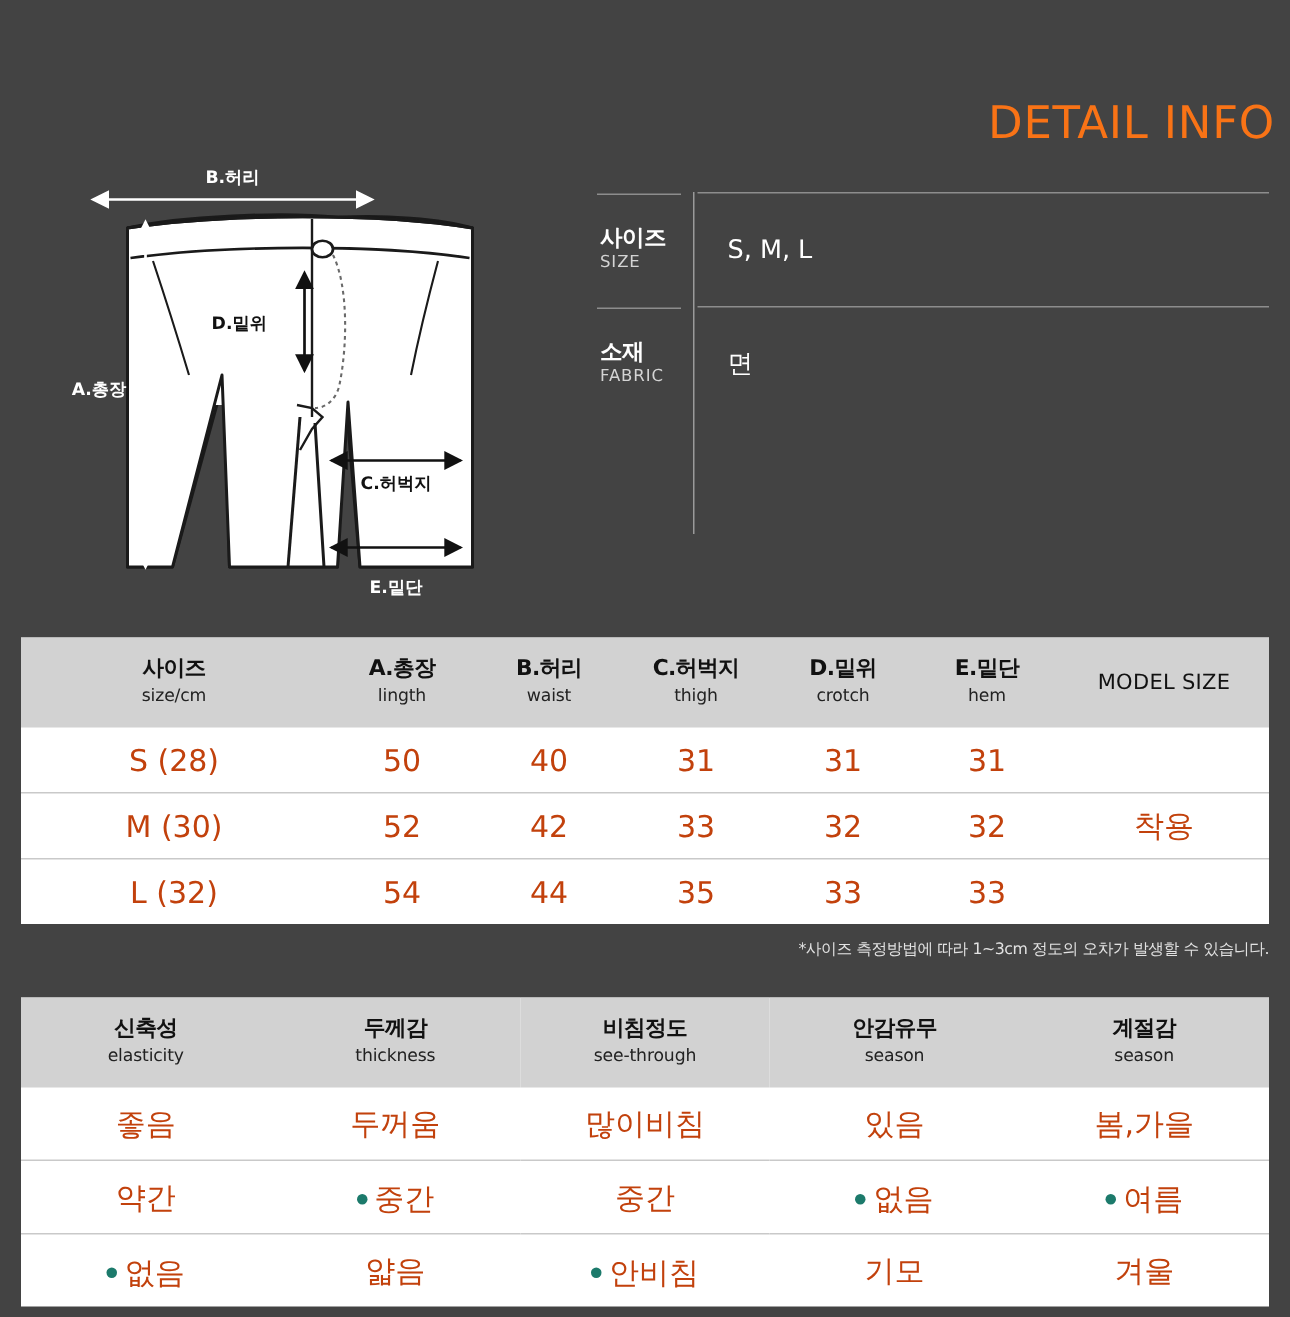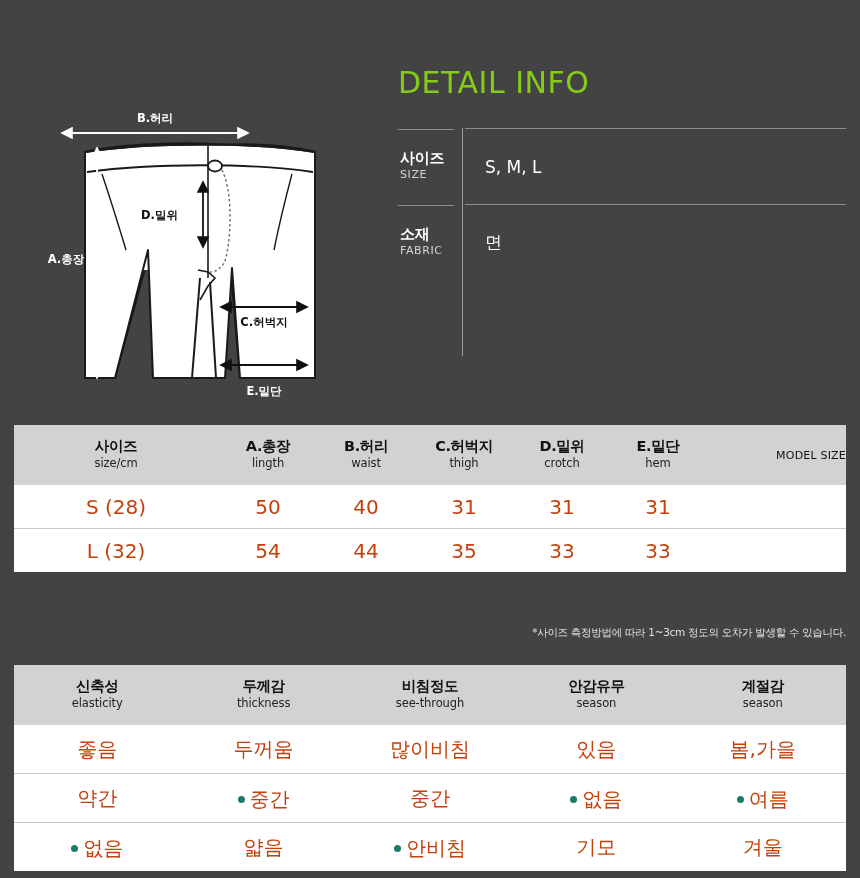--- a/index.html
+++ b/index.html
@@ -15,21 +15,21 @@
   #top-section{position:absolute;left:0;top:0;width:860px;height:415px;}
 
   
   #diagram{position:absolute;left:40px;top:100px;width:340px;height:310px;}
   #diagram svg{display:block;}
 
   
   #detail-info{position:absolute;left:398px;top:68px;width:452px;}
   #detail-title{
     font-size:30px;letter-spacing:.5px;font-weight:400;
-    color:#84cc16;line-height:1;margin:0 0 30px 0;
+    color:#f97316;line-height:1;margin:0 0 30px 0;text-align:right;
   }
   .spec-table{width:448px;border-collapse:collapse;}
   .spec-row{height:76px;}
   .spec-label-cell{
     width:64px;
     vertical-align:middle;
     padding:0 0 0 2px;
     position:relative;
   }
   .spec-label-ko{font-size:15px;font-weight:bold;color:#fff;line-height:1.15;letter-spacing:-.3px;}
@@ -66,21 +66,21 @@
   .data-table thead tr{background:#d2d2d2;}
   .data-table th{
     font-weight:normal;
     padding:0;
     height:60px;
     vertical-align:middle;
     text-align:center;
   }
   .th-ko{font-size:14.5px;font-weight:bold;color:#111;letter-spacing:-.4px;line-height:1.2;}
   .th-en{font-size:11.5px;color:#222;letter-spacing:-.1px;line-height:1.35;margin-top:1px;}
-  .th-single{font-size:11px;color:#111;letter-spacing:.2px;text-align:right;}
+  .th-single{font-size:14px;color:#111;letter-spacing:.2px;}
 
   .data-table td{
     height:44px;
     text-align:center;
     vertical-align:middle;
     font-size:20px;
     color:#c2410c;
     border-top:1px solid #c9c9c9;
     padding:0;
   }
@@ -254,20 +254,29 @@
     <tr>
       <td>S (28)</td>
       <td>50</td>
       <td>40</td>
       <td>31</td>
       <td>31</td>
       <td>31</td>
       <td></td>
     </tr>
     <tr>
+      <td>M (30)</td>
+      <td>52</td>
+      <td>42</td>
+      <td>33</td>
+      <td>32</td>
+      <td>32</td>
+      <td>착용</td>
+    </tr>
+    <tr>
       <td>L (32)</td>
       <td>54</td>
       <td>44</td>
       <td>35</td>
       <td>33</td>
       <td>33</td>
       <td></td>
     </tr>
   </tbody>
 </table>

